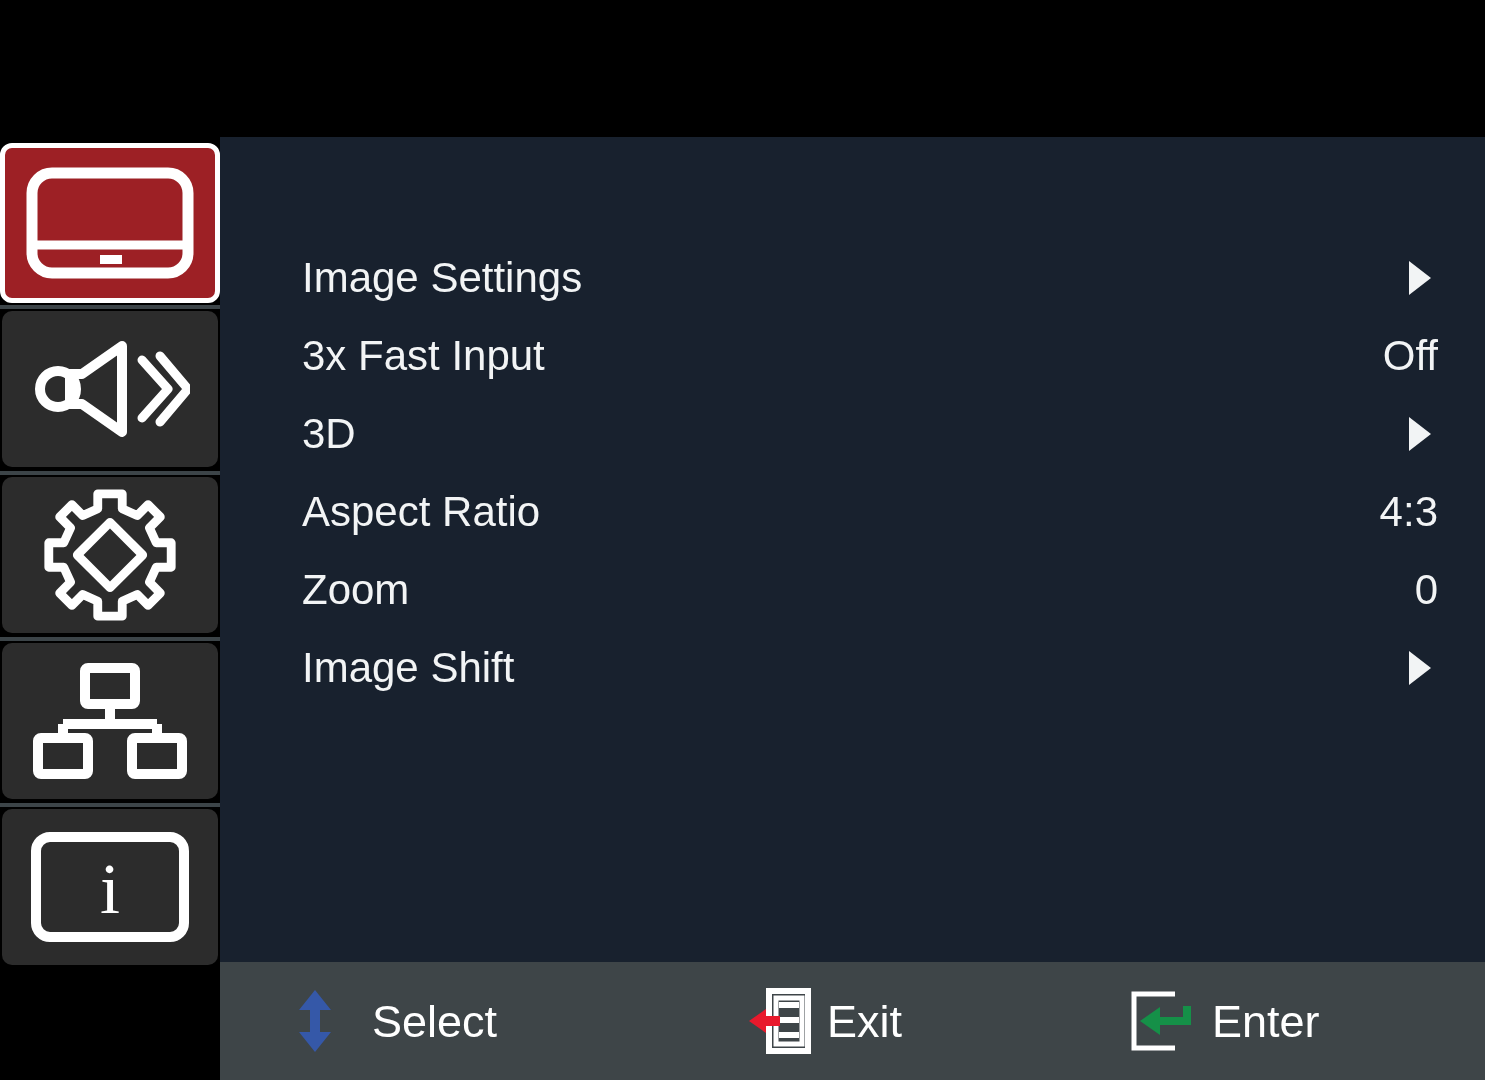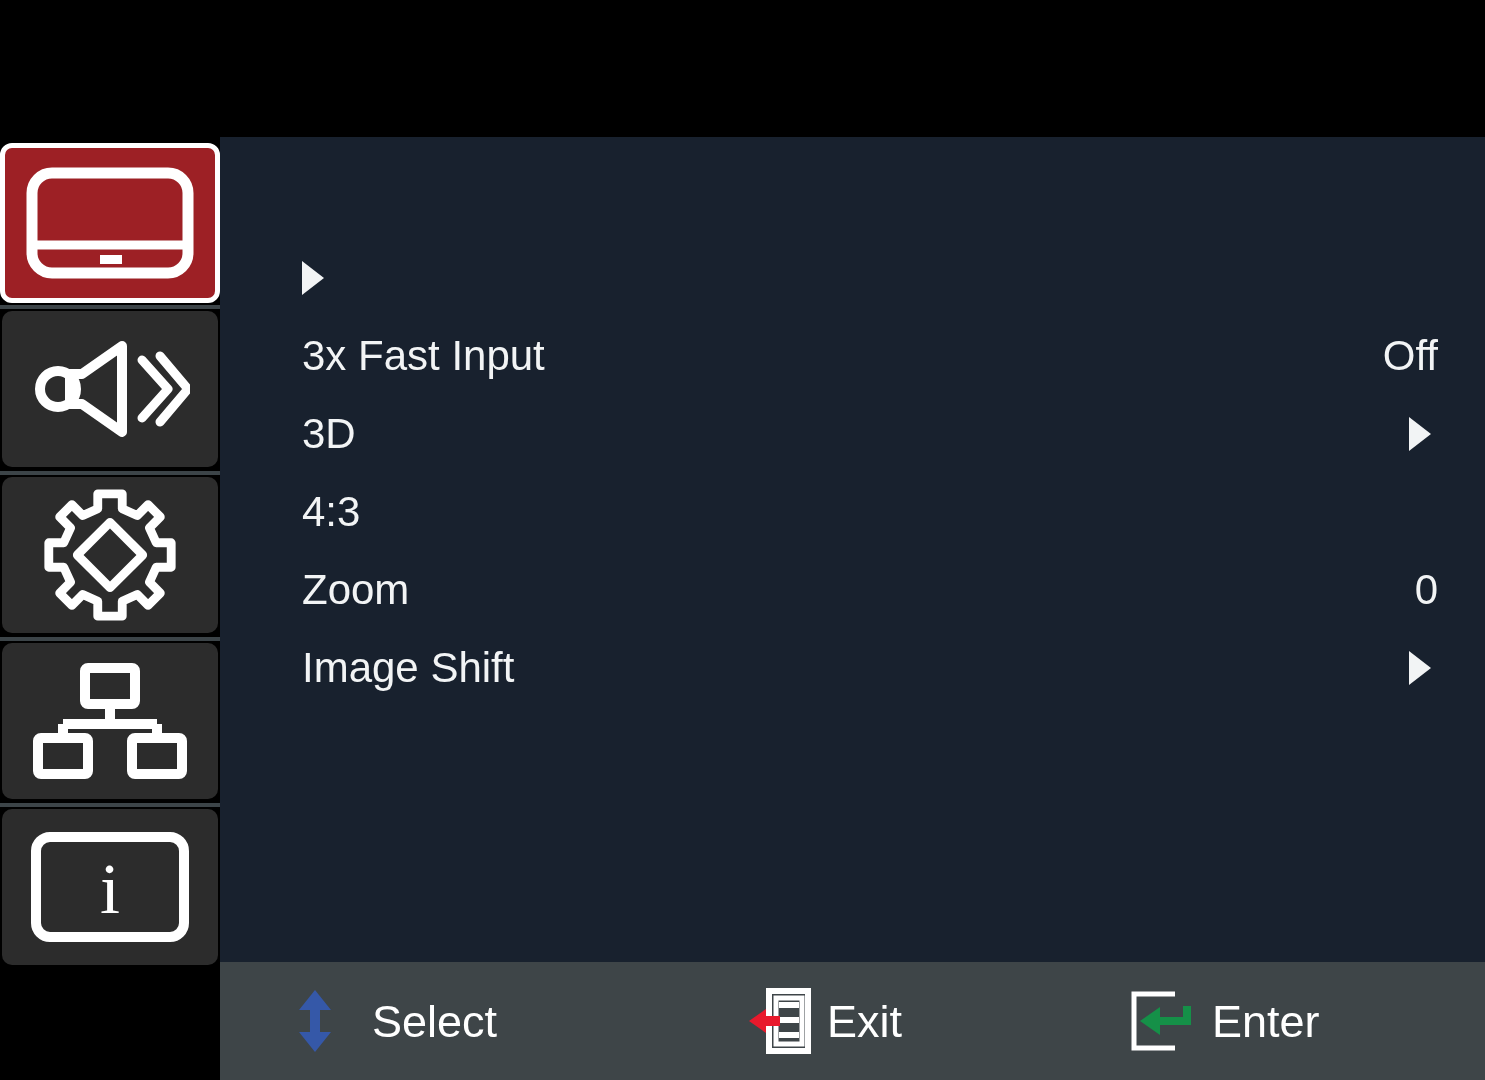--- a/index.html
+++ b/index.html
@@ -223,38 +223,40 @@
       </div>
     </div>
 
   </div>
 
 
   <div id="content">
     <div id="menu-list">
 
       <div class="menu-row">
+        <span class="menu-label">Image Settings</span>
         <svg class="menu-arrow" viewBox="0 0 22 34">
           <polygon points="0,0 22,17 0,34" fill="#f2f4f5"></polygon>
         </svg>
       </div>
 
       <div class="menu-row">
         <span class="menu-label">3x Fast Input</span>
         <span class="menu-value">Off</span>
       </div>
 
       <div class="menu-row">
         <span class="menu-label">3D</span>
         <svg class="menu-arrow" viewBox="0 0 22 34">
           <polygon points="0,0 22,17 0,34" fill="#f2f4f5"></polygon>
         </svg>
       </div>
 
       <div class="menu-row">
+        <span class="menu-label">Aspect Ratio</span>
         <span class="menu-value">4:3</span>
       </div>
 
       <div class="menu-row">
         <span class="menu-label">Zoom</span>
         <span class="menu-value">0</span>
       </div>
 
       <div class="menu-row">
         <span class="menu-label">Image Shift</span>

